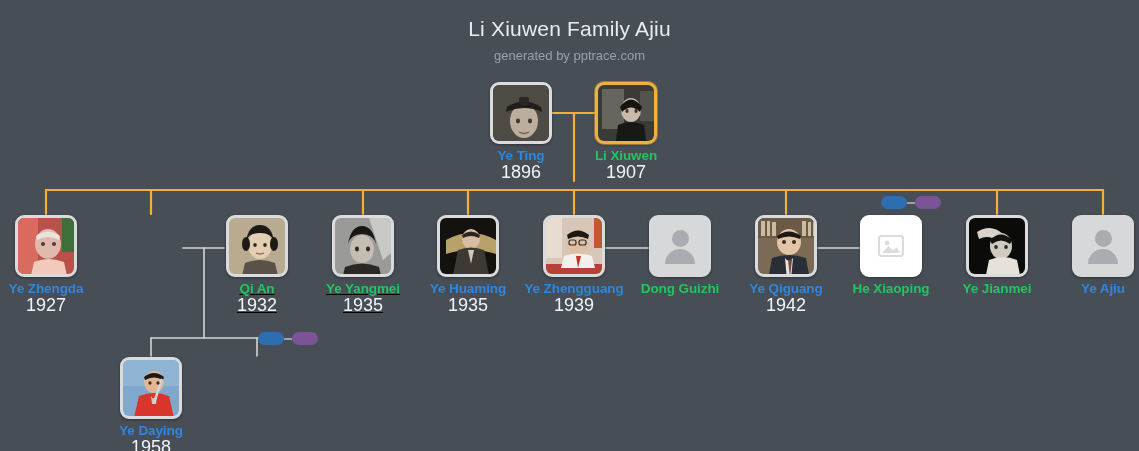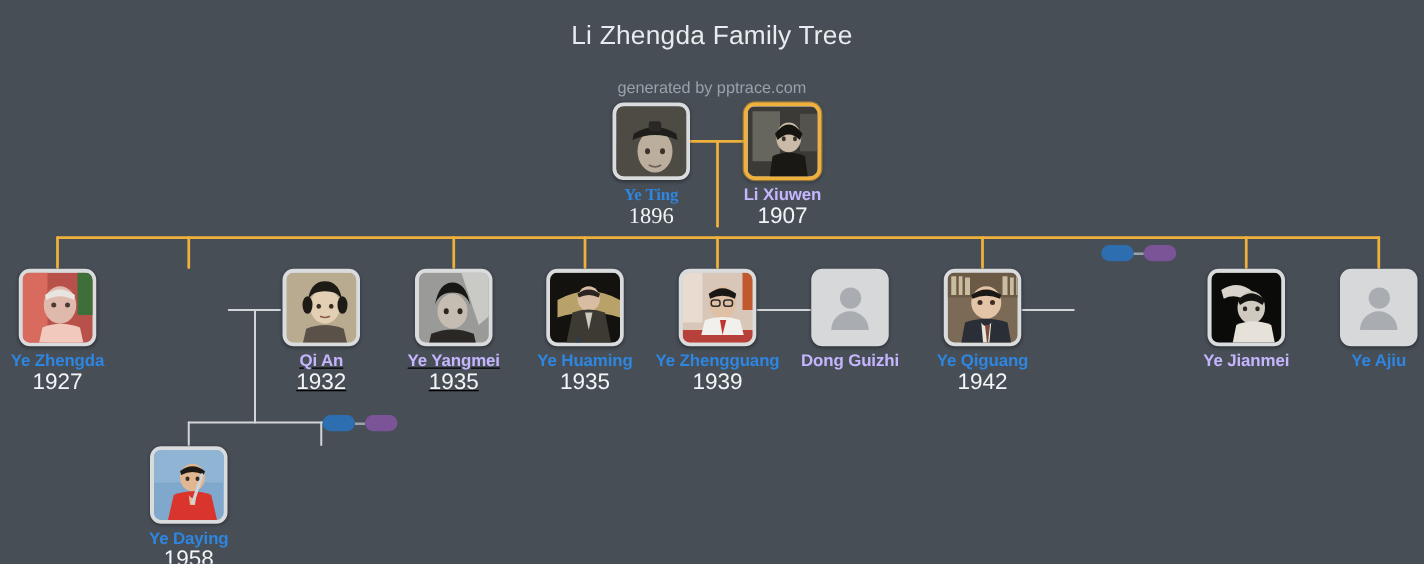--- a/index.html
+++ b/index.html
@@ -32,21 +32,21 @@
     font-size: 21px;
     color: #e9ecef;
     font-weight: normal;
     letter-spacing: .2px;
     line-height: 26px;
   }
   .tree-subtitle {
     font-size: 13px;
     color: #9aa1a9;
     line-height: 18px;
-    margin-top: 19px;
+    margin-top: 5px;
   }
 
   
   #connectors {
     position: absolute;
     top: 0; left: 0;
     width: 1139px;
     height: 451px;
     z-index: 1;
     pointer-events: none;
@@ -100,21 +100,21 @@
   .image-ph { position:absolute; inset:0; display:flex; align-items:center; justify-content:center; }
 
   .person-name {
     margin-top: 4px;
     font-size: 13.5px;
     font-weight: bold;
     line-height: 15.5px;
     letter-spacing: -.1px;
   }
   .male   { color: #2e86e0; }
-  .female { color: #c4b5fd; }
+  .female { color: #22c55e; }
 
   .person-year {
     font-size: 18px;
     color: #f2f4f6;
     line-height: 17px;
     font-weight: normal;
   }
 
   
   .badge-group { position: absolute; z-index: 4; }
@@ -132,21 +132,21 @@
     width: 8px; height: 1.5px;
     background: #9aa1a9;
   }
 </style>
 </head>
 <body>
 
 <div id="tree-canvas">
 
   <div class="header">
-    <div class="tree-title">Li Zhengda Family Tree</div>
+    <div class="tree-title">Li Xiuwen Family Ajiu</div>
     <div class="tree-subtitle">generated by pptrace.com</div>
   </div>
 
   <svg id="connectors" viewBox="0 0 1139 451">
     <g fill="none" stroke="#f0b03c" stroke-width="2.2" stroke-linecap="round">
 
       <path d="M 552 113 L 597 113"></path>
       <path d="M 574 113 L 574 181"></path>
 
       <path d="M 46 190 L 1103 190"></path>
@@ -167,21 +167,21 @@
       <path d="M 151 338 L 280 338"></path>
       <path d="M 151 338 L 151 356"></path>
       <path d="M 257 338 L 257 356"></path>
 
       <path d="M 606 248 L 648 248"></path>
 
       <path d="M 818 248 L 859 248"></path>
     </g>
   </svg>
 
-  <div class="person" style="left:466px; top:82px;font-family:Liberation Serif, serif;">
+  <div class="person" style="left:466px; top:82px;">
     <div class="person-card">
       <div class="photo" style="background:linear-gradient(170deg,#3a3a38 0%,#6d6b64 28%,#4a463f 55%,#2e2c28 100%);">
         <svg viewBox="0 0 62 62" width="62" height="62">
           <rect width="62" height="62" fill="#4e4b45"></rect>
           <ellipse cx="31" cy="36" rx="14" ry="17" fill="#bcae9c"></ellipse>
           <path d="M14 22 q17 -11 34 0 l1 5 q-18 -8 -36 0 z" fill="#1f1e1c"></path>
           <rect x="26" y="12" width="10" height="8" rx="2" fill="#2a2825"></rect>
           <ellipse cx="25" cy="36" rx="2" ry="2.4" fill="#3a332b"></ellipse>
           <ellipse cx="37" cy="36" rx="2" ry="2.4" fill="#3a332b"></ellipse>
           <path d="M26 47 q5 3 10 0" stroke="#6e6055" stroke-width="1.4" fill="none"></path>
@@ -340,20 +340,33 @@
           <path d="M14 40 q17 -6 34 0 l4 22 h-42 z" fill="#2a2e36"></path>
           <path d="M27 40 q4 6 8 0 l-2 22 h-4 z" fill="#e8e4dc"></path>
           <path d="M30 42 l2 18 l2 -18 z" fill="#7a4a38"></path>
         </svg>
       </div>
     </div>
     <div class="person-name male">Ye Qiguang</div>
     <div class="person-year">1942</div>
   </div>
 
+  <div class="person" style="left:836px; top:215px;">
+    <div class="person-card blank-white">
+      <div class="image-ph">
+        <svg width="26" height="22" viewBox="0 0 26 22">
+          <rect x="1" y="1" width="24" height="20" rx="2.5" fill="none" stroke="#dcdcdc" stroke-width="2.2"></rect>
+          <circle cx="9" cy="8" r="2.4" fill="#dcdcdc"></circle>
+          <path d="M4 18 l6.5 -7 l4.5 4.6 l3.5 -3.4 L22 18 z" fill="#dcdcdc"></path>
+        </svg>
+      </div>
+    </div>
+    <div class="person-name female">He Xiaoping</div>
+    <div class="person-year"></div>
+  </div>
 
   <div class="person" style="left:942px; top:215px;">
     <div class="person-card">
       <div class="photo">
         <svg viewBox="0 0 62 62" width="62" height="62">
           <rect width="62" height="62" fill="#0b0b0a"></rect>
           <path d="M8 14 q14 -9 26 2 l-4 8 q-10 -8 -20 -3 z" fill="#d8d4cc"></path>
           <ellipse cx="32" cy="28" rx="11" ry="13" fill="#cfc9bf"></ellipse>
           <path d="M21 22 q11 -11 22 0 l-2 4 q-9 -7 -18 0 z" fill="#121210"></path>
           <path d="M20 42 q14 -6 28 0 l4 20 h-36 z" fill="#e6e2da"></path>

